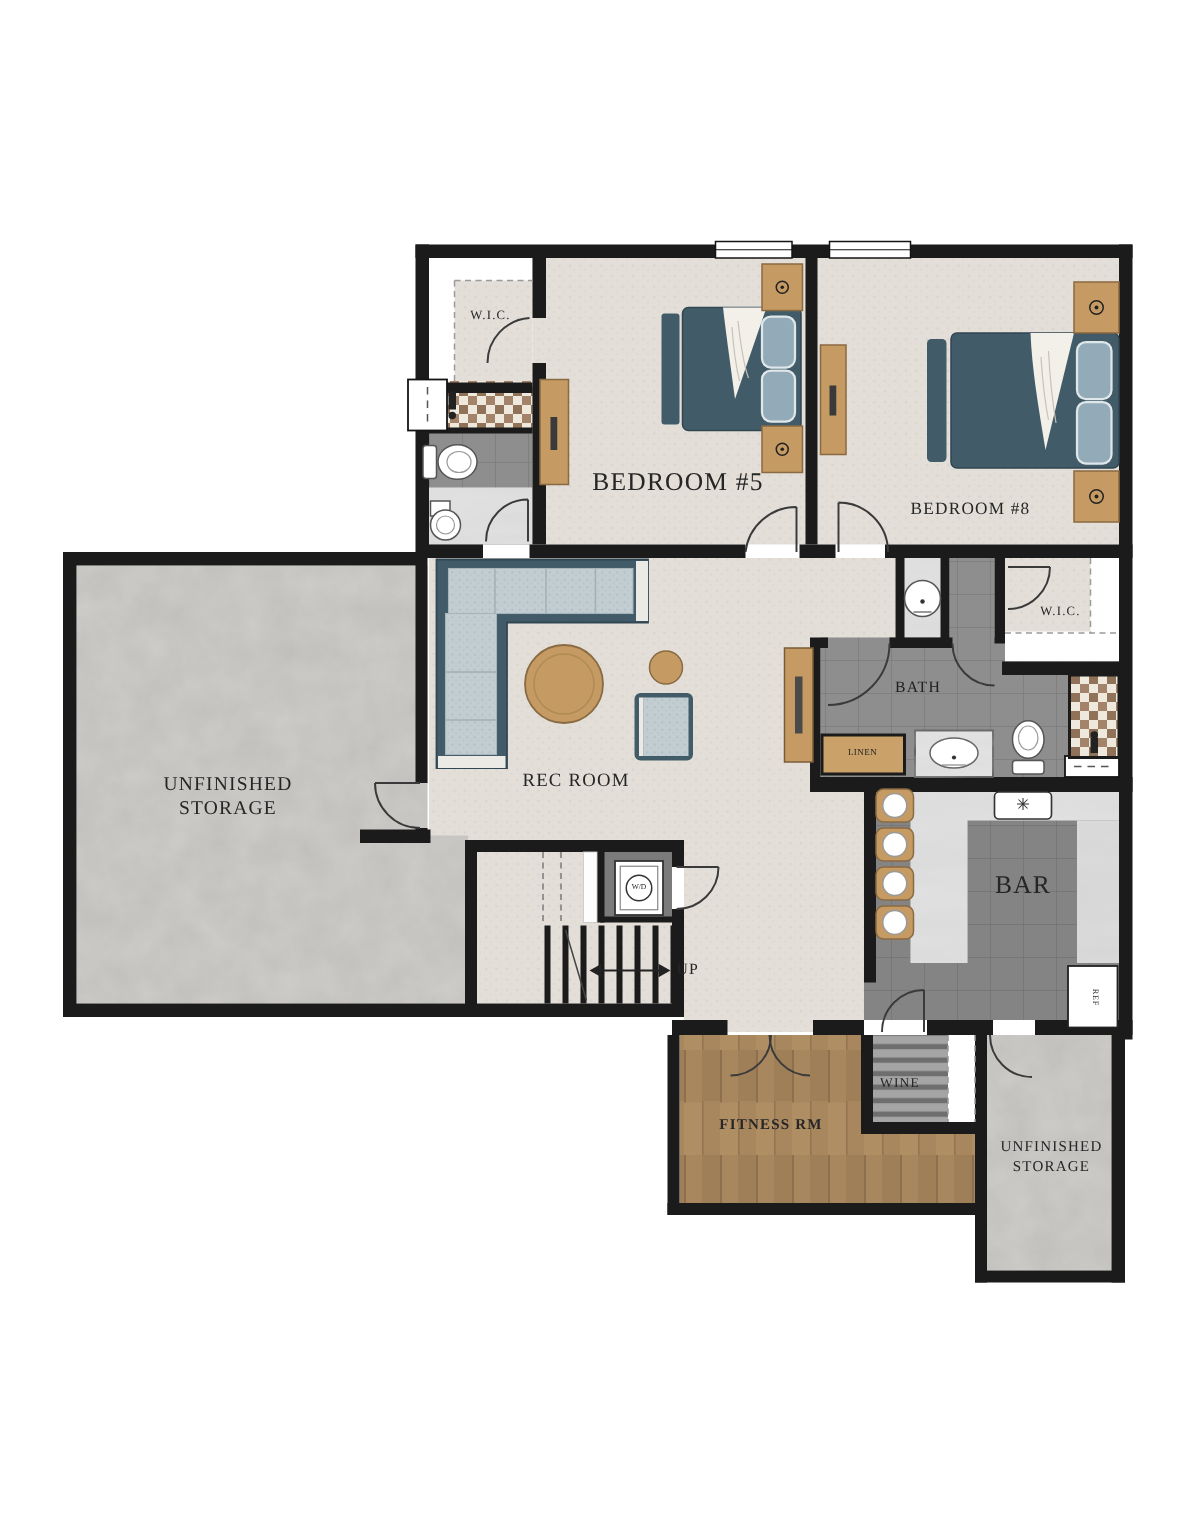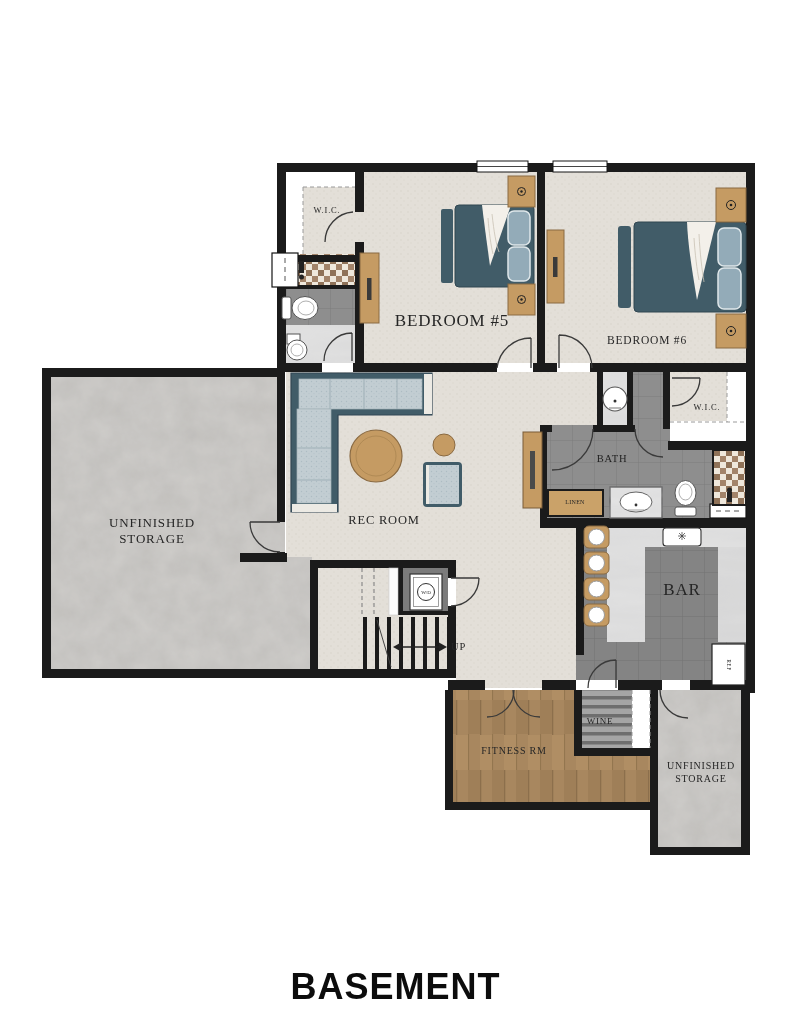--- a/index.html
+++ b/index.html
@@ -349,28 +349,27 @@
 
   <g stroke="#9a9a9a" stroke-width="1" stroke-dasharray="4,3" fill="none">
     <path d="M303,187 L303,255 M303,187 L355,187"></path>
     <path d="M670,422 L746,422 M727,372 L727,422"></path>
     <path d="M632,690 V748 M650,690 V748"></path>
   </g>
 </svg>
 
 <div class="lbl" style="left:327px;top:210px;font-size:8.5px;">W.I.C.</div>
 <div class="lbl" style="left:452px;top:321px;font-size:17px;">BEDROOM #5</div>
-<div class="lbl" style="left:647px;top:340px;font-size:11.5px;">BEDROOM #6</div>
+<div class="lbl" style="left:647px;top:340px;font-size:11.5px;">BEDROOM #8</div>
 <div class="lbl" style="left:707px;top:407px;font-size:8.5px;">W.I.C.</div>
 <div class="lbl" style="left:612px;top:459px;font-size:10.5px;color:#1f1f1f;">BATH</div>
 <div class="lbl" style="left:575px;top:503px;font-size:6px;letter-spacing:0.3px;">LINEN</div>
 <div class="lbl" style="left:384px;top:521px;font-size:12.5px;">REC ROOM</div>
 <div class="lbl wrap" style="left:152px;top:531px;font-size:13px;width:130px;">UNFINISHED STORAGE</div>
 <div class="lbl" style="left:682px;top:590px;font-size:17px;">BAR</div>
 <div class="lbl up" style="left:451px;top:647px;font-size:10.5px;text-align:right;">UP</div>
 <div class="lbl" style="left:426px;top:592.5px;font-size:5px;letter-spacing:0;">W/D</div>
 <div class="lbl ref" style="left:728.5px;top:664.5px;font-size:5.5px;">REF</div>
 <div class="lbl" style="left:600px;top:722px;font-size:9px;text-align:right;">WINE</div>
-<div class="lbl" style="left:514px;top:751px;font-size:10px;">FITNESS RM</div>
+<div class="lbl" style="left:514px;top:751px;font-size:10px;font-weight:bold;">FITNESS RM</div>
 <div class="lbl wrap" style="left:701px;top:772px;font-size:10px;width:100px;">UNFINISHED STORAGE</div>
 
-<div class="title">BASEMENT</div>
 </div>
 
 </body></html>

